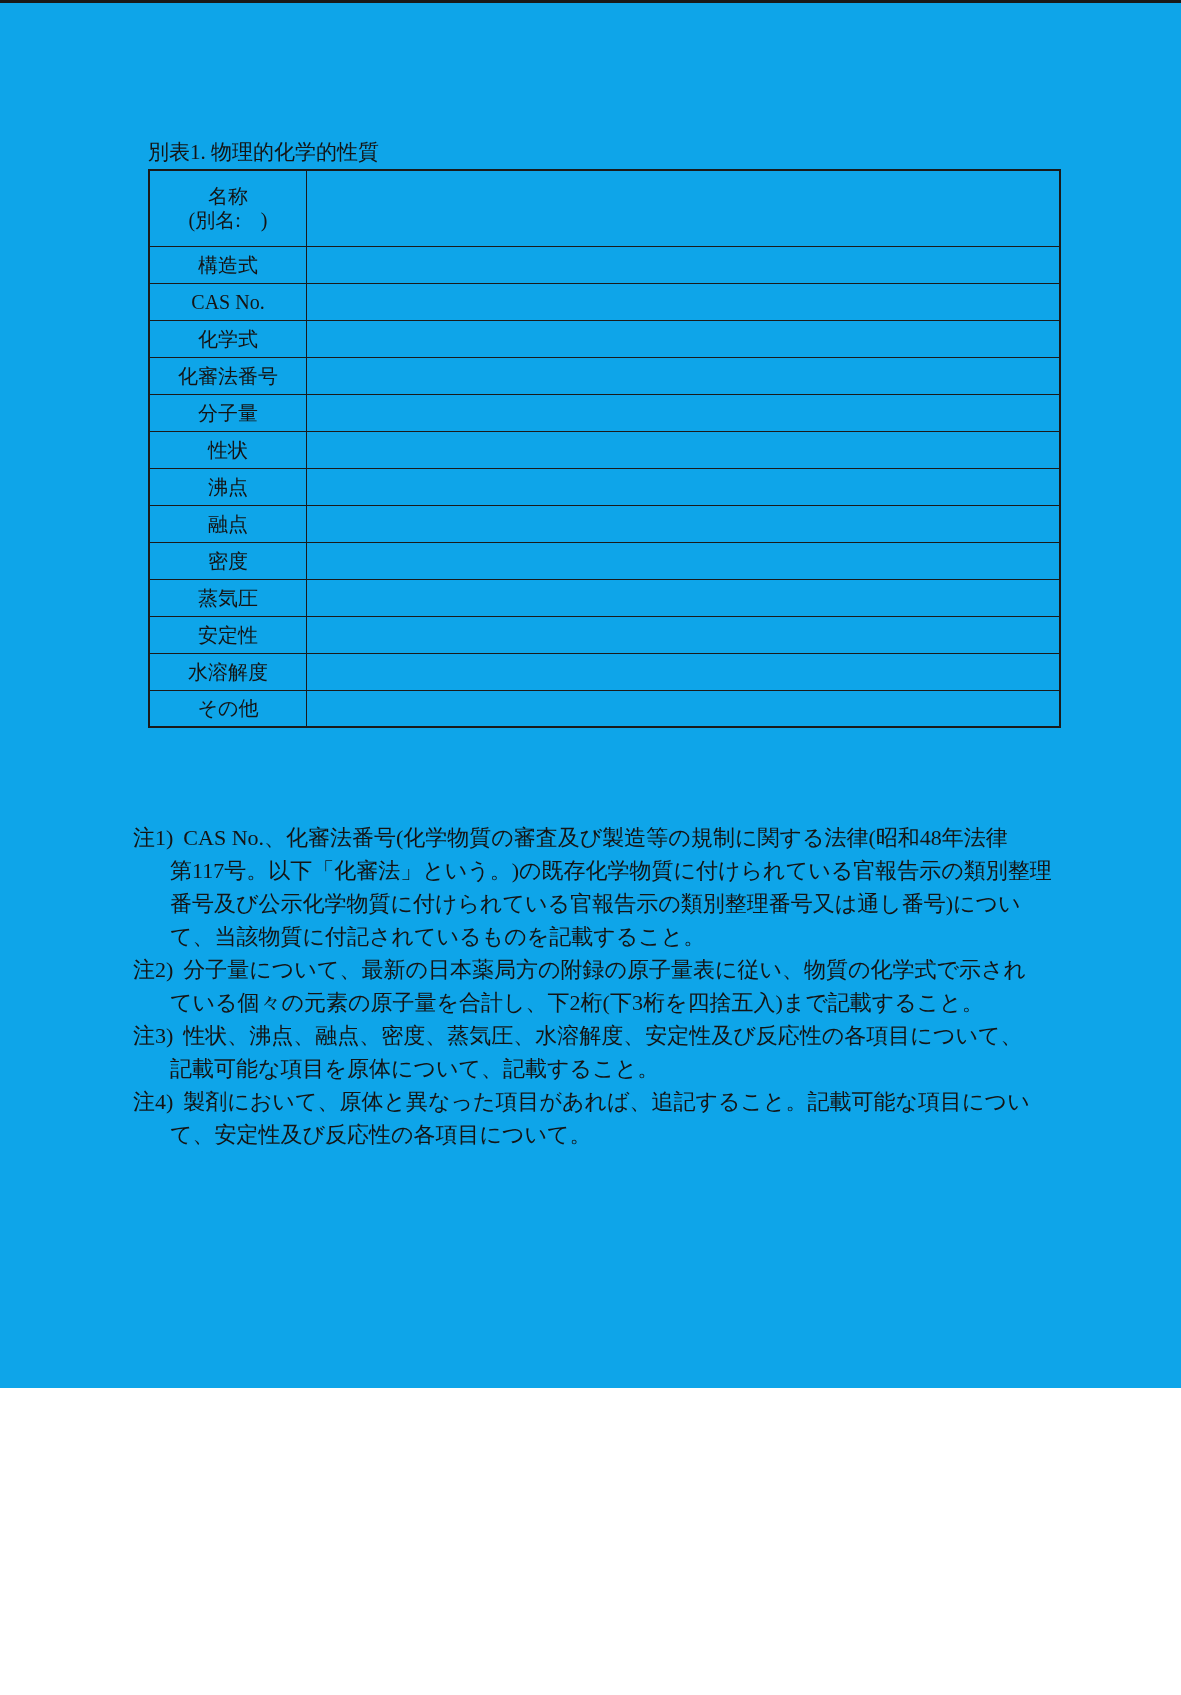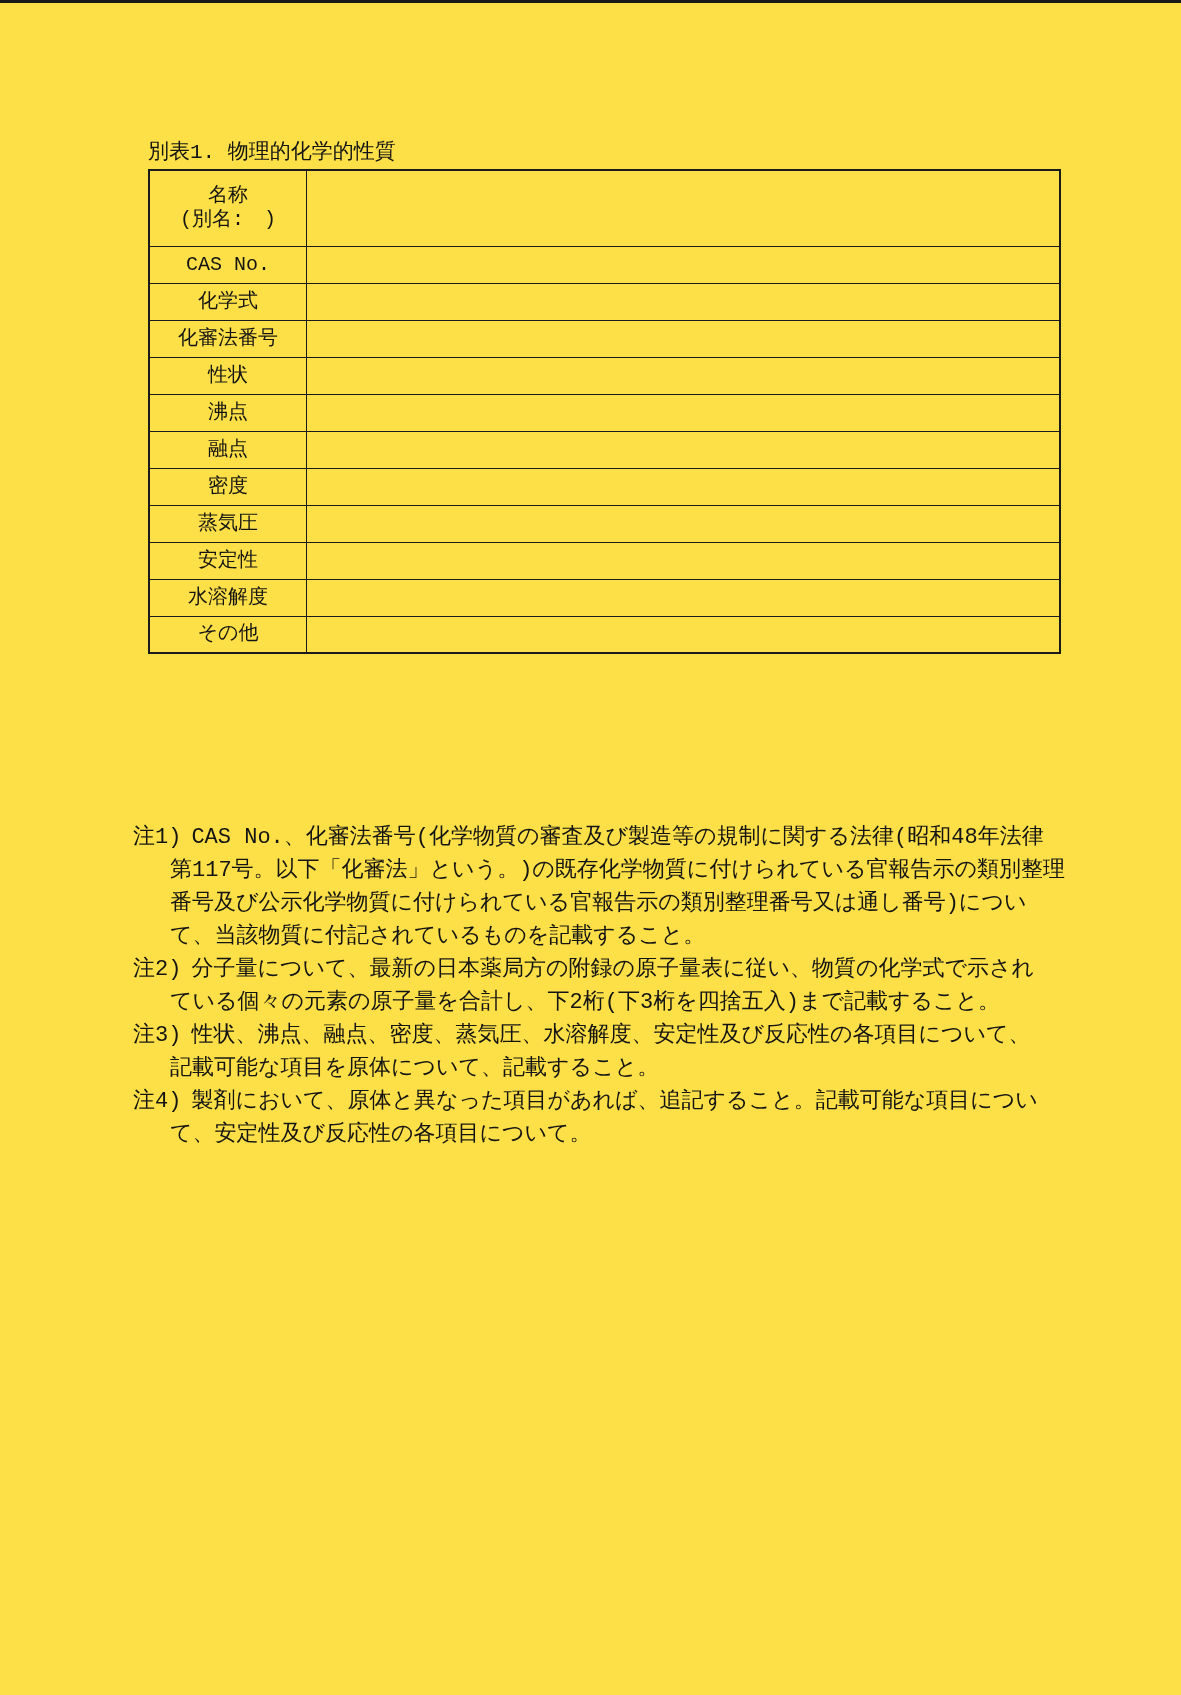--- a/index.html
+++ b/index.html
@@ -1,21 +1,21 @@
 <!DOCTYPE html>
 <html><head>
 <meta charset="utf-8">
 <style>
   html, body { margin: 0; padding: 0; background: #ffffff; }
   .page {
     position: relative;
     width: 1181px;
-    height: 1695px;
-    background: #fde047;
-    font-family: Liberation Mono, monospace;
+    height: 1388px;
+    background: #0ea5e9;
+    font-family: Liberation Serif, serif;
     color: #141414;
     overflow: hidden;
   }
   .top-edge {
     position: absolute;
     top: 0; left: 0;
     width: 100%;
     height: 3px;
     background: #191919;
   }
@@ -79,33 +79,45 @@
     <tbody>
       <tr class="r0">
         <th>
           <div>名称</div>
           <div>(別名:　)</div>
         </th>
         <td class="val"></td>
       </tr>
       <tr>
         <th>
+            <div>構造式</div>
+          </th>
+        <td class="val"></td>
+      </tr>
+      <tr>
+        <th>
             <div>CAS No.</div>
           </th>
         <td class="val"></td>
       </tr>
       <tr>
         <th>
             <div>化学式</div>
           </th>
         <td class="val"></td>
       </tr>
       <tr>
         <th>
             <div>化審法番号</div>
+          </th>
+        <td class="val"></td>
+      </tr>
+      <tr>
+        <th>
+            <div>分子量</div>
           </th>
         <td class="val"></td>
       </tr>
       <tr>
         <th>
             <div>性状</div>
           </th>
         <td class="val"></td>
       </tr>
       <tr>

